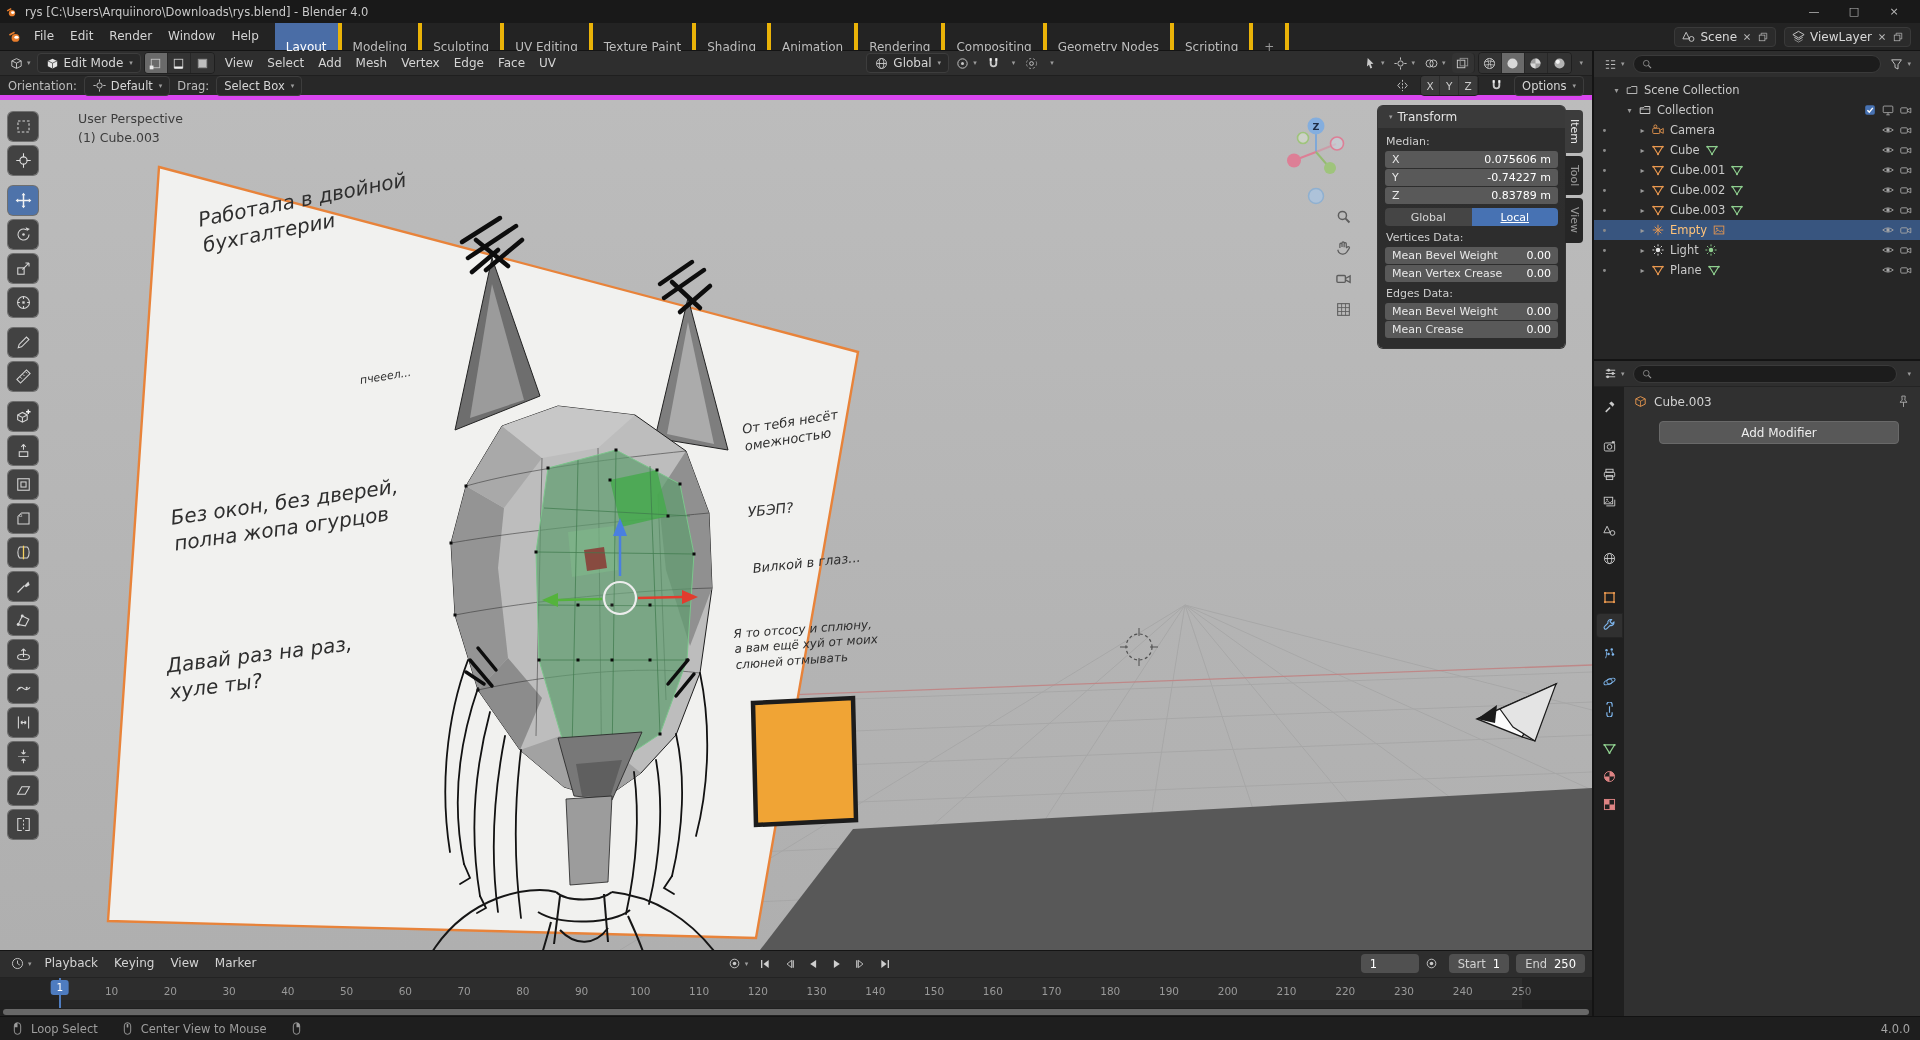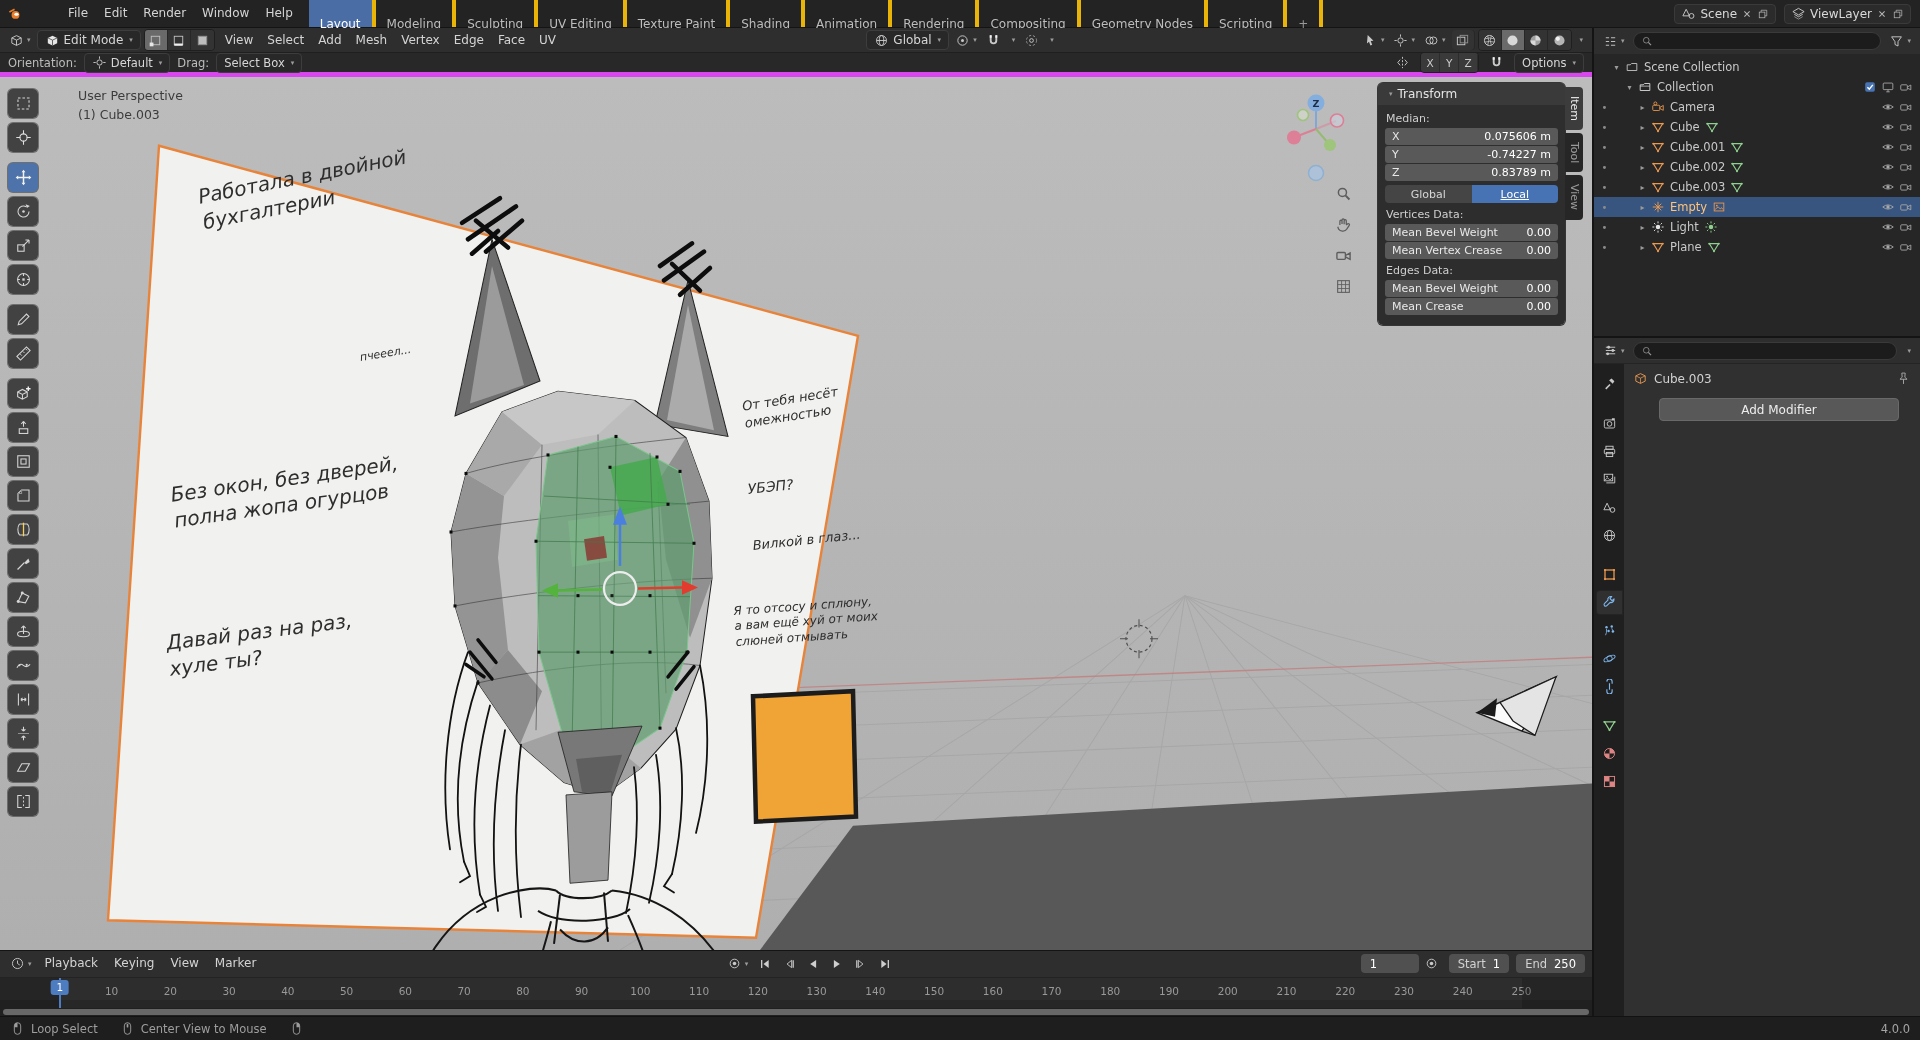--- a/index.html
+++ b/index.html
@@ -13,21 +13,21 @@
   .flex-sp { flex:1; }
 
   
   .titlebar { height:23px; background:#191919; display:flex; align-items:center; padding:0 6px; gap:7px; font-size:11.5px; color:#c9c9c9; flex:0 0 auto; }
   .win-controls { margin-left:auto; display:flex; }
   .win-controls span { width:40px; text-align:center; font-size:11px; color:#b9b9b9; line-height:23px; }
 
   
   .topbar { height:28px; background:#232323; display:flex; align-items:center; padding:0 5px; border-bottom:1px solid #141414; flex:0 0 auto; }
   .menu-item { padding:0 8px; line-height:27px; color:#d4d4d4; white-space:nowrap; }
-  #app-menus { display:flex;margin-left:34px; }
+  #app-menus { display:flex; }
   #workspace-tabs { display:flex; margin-left:8px; height:100%; }
   .ws-tab { padding:11px 11px; line-height:27px; color:#bdbdbd; border-right:4px solid #eab308; white-space:nowrap; }
   .ws-tab.active { background:#4a6da6; color:#fff; }
   .ws-tab.add { color:#999; }
   .topbar-right { margin-left:auto; display:flex; gap:8px; align-items:center; padding-right:4px; }
   .selector { display:flex; align-items:center; gap:4px; background:#2b2b2b; border:1px solid #3a3a3a; border-radius:4px; padding:1px 6px; height:20px; }
   .sel-label { font-size:12px; color:#d9d9d9; }
 
   
   .main { flex:1; display:flex; min-height:0; }
@@ -129,20 +129,35 @@
   
   .statusbar { height:24px; background:#1e1e1e; display:flex; align-items:center; padding:0 10px; gap:22px; font-size:11.5px; color:#9e9e9e; border-top:1px solid #121212; flex:0 0 auto; }
   .sb-item { display:flex; align-items:center; gap:6px; }
   .sb-version { margin-left:auto; color:#a5a5a5; }
 </style>
 </head>
 <body>
 
 <div class="app">
 
+  <div class="titlebar">
+    <span class="icon sm">
+        <svg viewBox="0 0 16 16" aria-hidden="true">
+          <circle cx="8" cy="9.5" r="4.2" fill="#e87d2c"></circle>
+          <ellipse cx="9" cy="8.8" rx="2.3" ry="1.7" fill="#fff"></ellipse>
+          <path d="M1.5 6.5 L7 3.5" stroke="#e87d2c" stroke-width="1.8"></path>
+        </svg>
+      </span>
+    <span>rys [C:\Users\Arquiinoro\Downloads\rys.blend] - Blender 4.0</span>
+    <div class="win-controls" id="win-controls">
+        <span>—</span>
+        <span>□</span>
+        <span>×</span>
+      </div>
+  </div>
 
   <div class="topbar">
     <span class="icon" style="margin:0 3px;">
         <svg viewBox="0 0 16 16" aria-hidden="true">
           <circle cx="8" cy="9.5" r="4.2" fill="#e87d2c"></circle>
           <ellipse cx="9" cy="8.8" rx="2.3" ry="1.7" fill="#fff"></ellipse>
           <path d="M1.5 6.5 L7 3.5" stroke="#e87d2c" stroke-width="1.8"></path>
         </svg>
       </span>
     <div id="app-menus">

